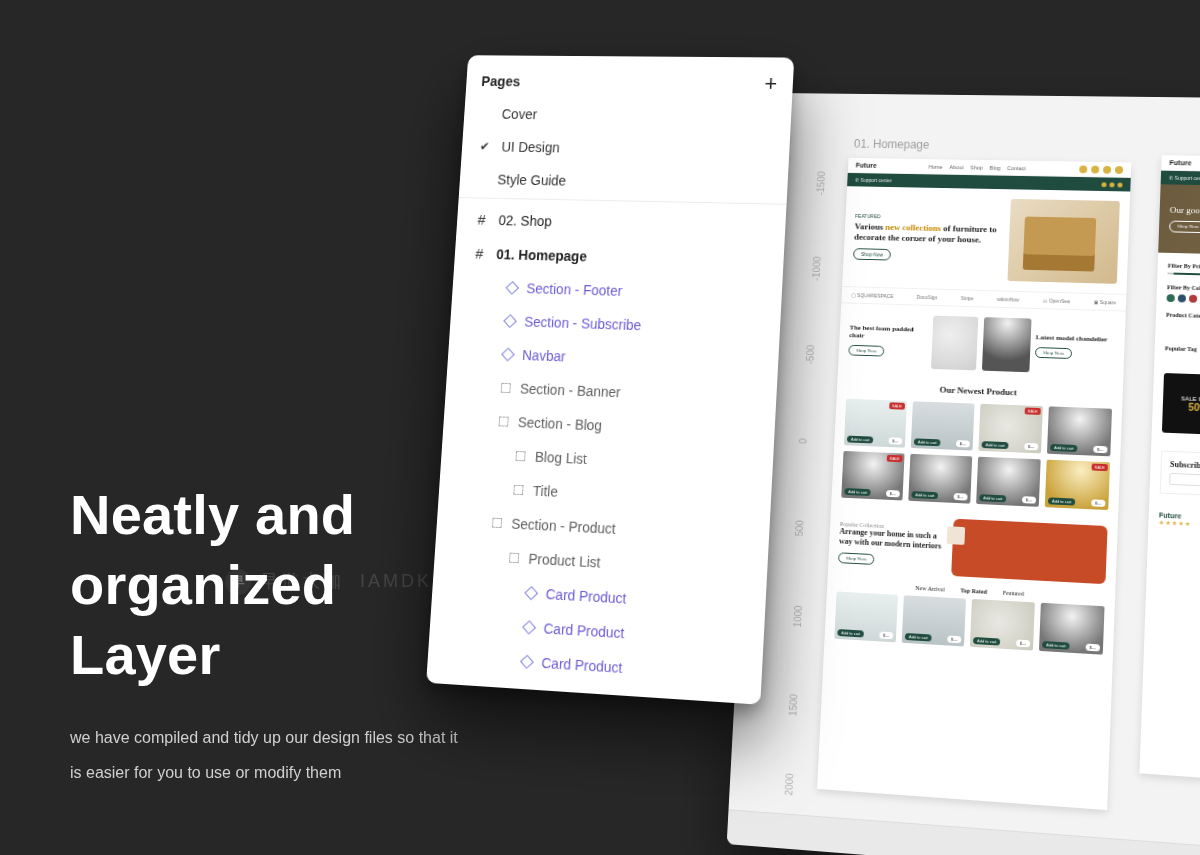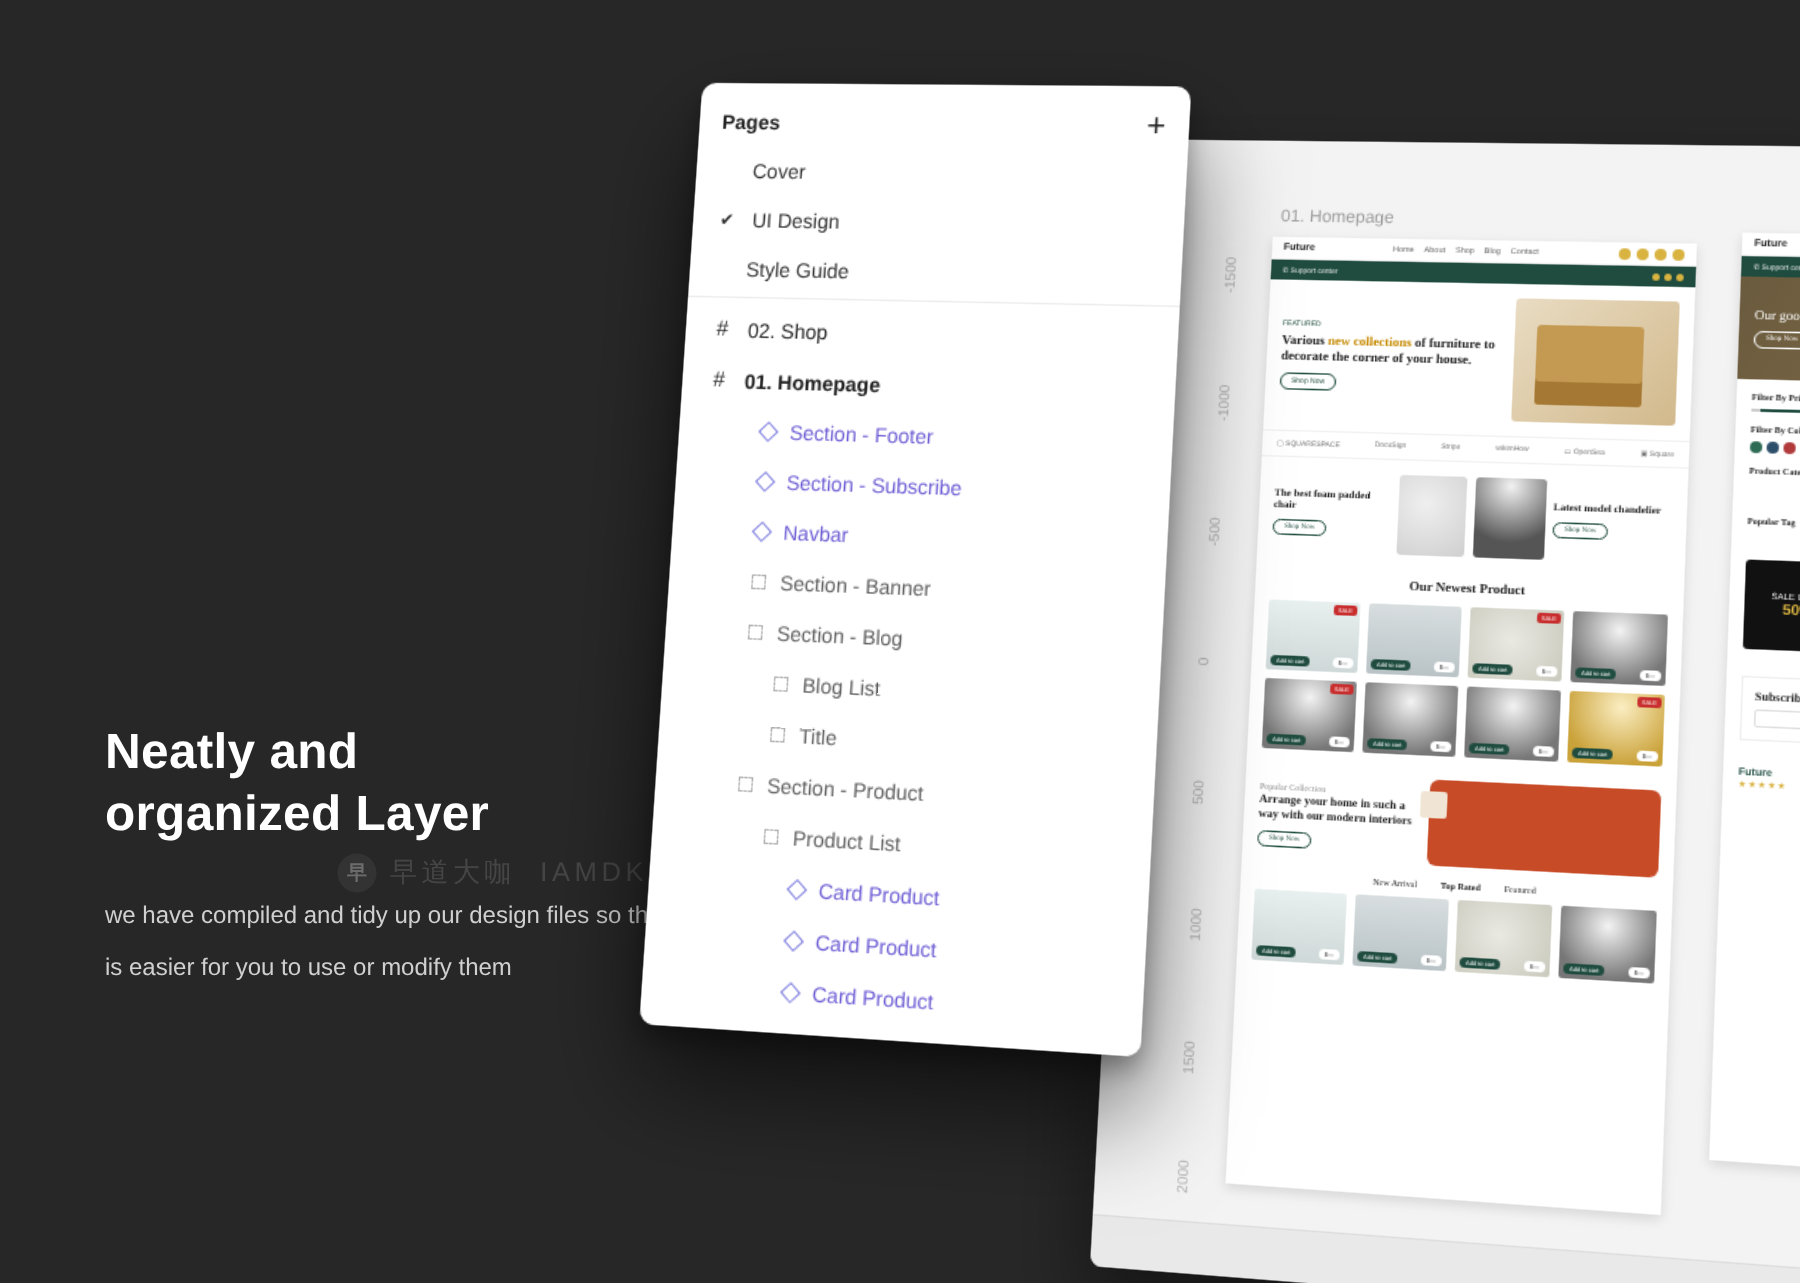--- a/index.html
+++ b/index.html
@@ -14,21 +14,21 @@
   }
 
   
   .marketing {
     position: absolute;
     left: 70px;
     top: 480px;
     width: 400px;
   }
   .marketing h1 {
-    font-size: 33px;
+    font-size: 56px;
     font-weight: 800;
     line-height: 1.25;
     letter-spacing: .2px;
   }
   .marketing p {
     margin-top: 30px;
     font-size: 16px;
     line-height: 2.2;
     color: #d0d0d0;
     font-weight: 400;

